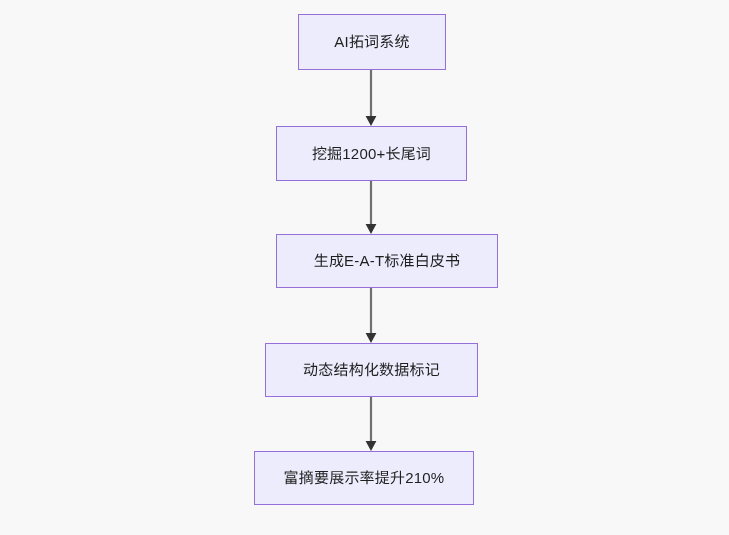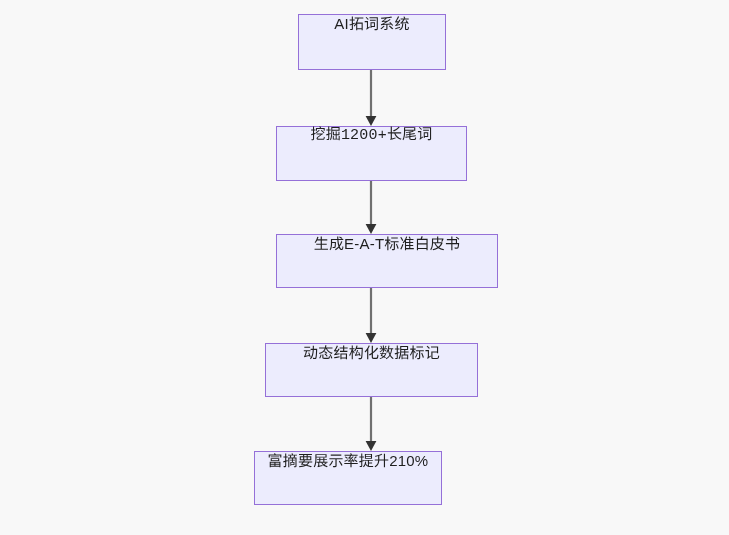--- a/index.html
+++ b/index.html
@@ -21,20 +21,21 @@
     height: 535px;
     background: #f8f8f8;
   }
 
   .flow-node {
     position: absolute;
     box-sizing: border-box;
     background: #ececfd;
     border: 1px solid #9570d8;
     display: flex;
+    align-items: center;
     justify-content: center;
     color: #1f1f1f;
     font-size: 15px;
     line-height: 1.2;
     letter-spacing: 0.2px;
     white-space: nowrap;
     user-select: none;
   }
 
   .flow-node .node-label {
@@ -63,21 +64,21 @@
     <span class="node-label">AI拓词系统</span>
   </div>
 
   <div class="connector" id="conn-1" style="left:362px; top:70px; height:56px;">
     <svg width="18" height="56" viewBox="0 0 18 56" xmlns="http://www.w3.org/2000/svg">
       <line x1="9" y1="0" x2="9" y2="48" stroke="#707070" stroke-width="2.2"></line>
       <polygon points="9,56 3.6,46 14.4,46" fill="#333333"></polygon>
     </svg>
   </div>
 
-  <div class="flow-node" id="node-2" style="left:276px; top:126px; width:191px; height:55px;font-family:Liberation Mono, monospace;">
+  <div class="flow-node" id="node-2" style="left:276px; top:126px; width:191px; height:55px;">
     <span class="node-label">挖掘1200+长尾词</span>
   </div>
 
   <div class="connector" id="conn-2" style="left:362px; top:181px; height:53px;">
     <svg width="18" height="53" viewBox="0 0 18 53" xmlns="http://www.w3.org/2000/svg">
       <line x1="9" y1="0" x2="9" y2="45" stroke="#707070" stroke-width="2.2"></line>
       <polygon points="9,53 3.6,43 14.4,43" fill="#333333"></polygon>
     </svg>
   </div>
 
@@ -96,17 +97,17 @@
     <span class="node-label">动态结构化数据标记</span>
   </div>
 
   <div class="connector" id="conn-4" style="left:362px; top:397px; height:54px;">
     <svg width="18" height="54" viewBox="0 0 18 54" xmlns="http://www.w3.org/2000/svg">
       <line x1="9" y1="0" x2="9" y2="46" stroke="#707070" stroke-width="2.2"></line>
       <polygon points="9,54 3.6,44 14.4,44" fill="#333333"></polygon>
     </svg>
   </div>
 
-  <div class="flow-node" id="node-5" style="left:254px; top:451px; width:188px; height:54px;">
+  <div class="flow-node" id="node-5" style="left:254px; top:451px; width:220px; height:54px;">
     <span class="node-label">富摘要展示率提升210%</span>
   </div>
 
 </div>
 
 </body></html>

